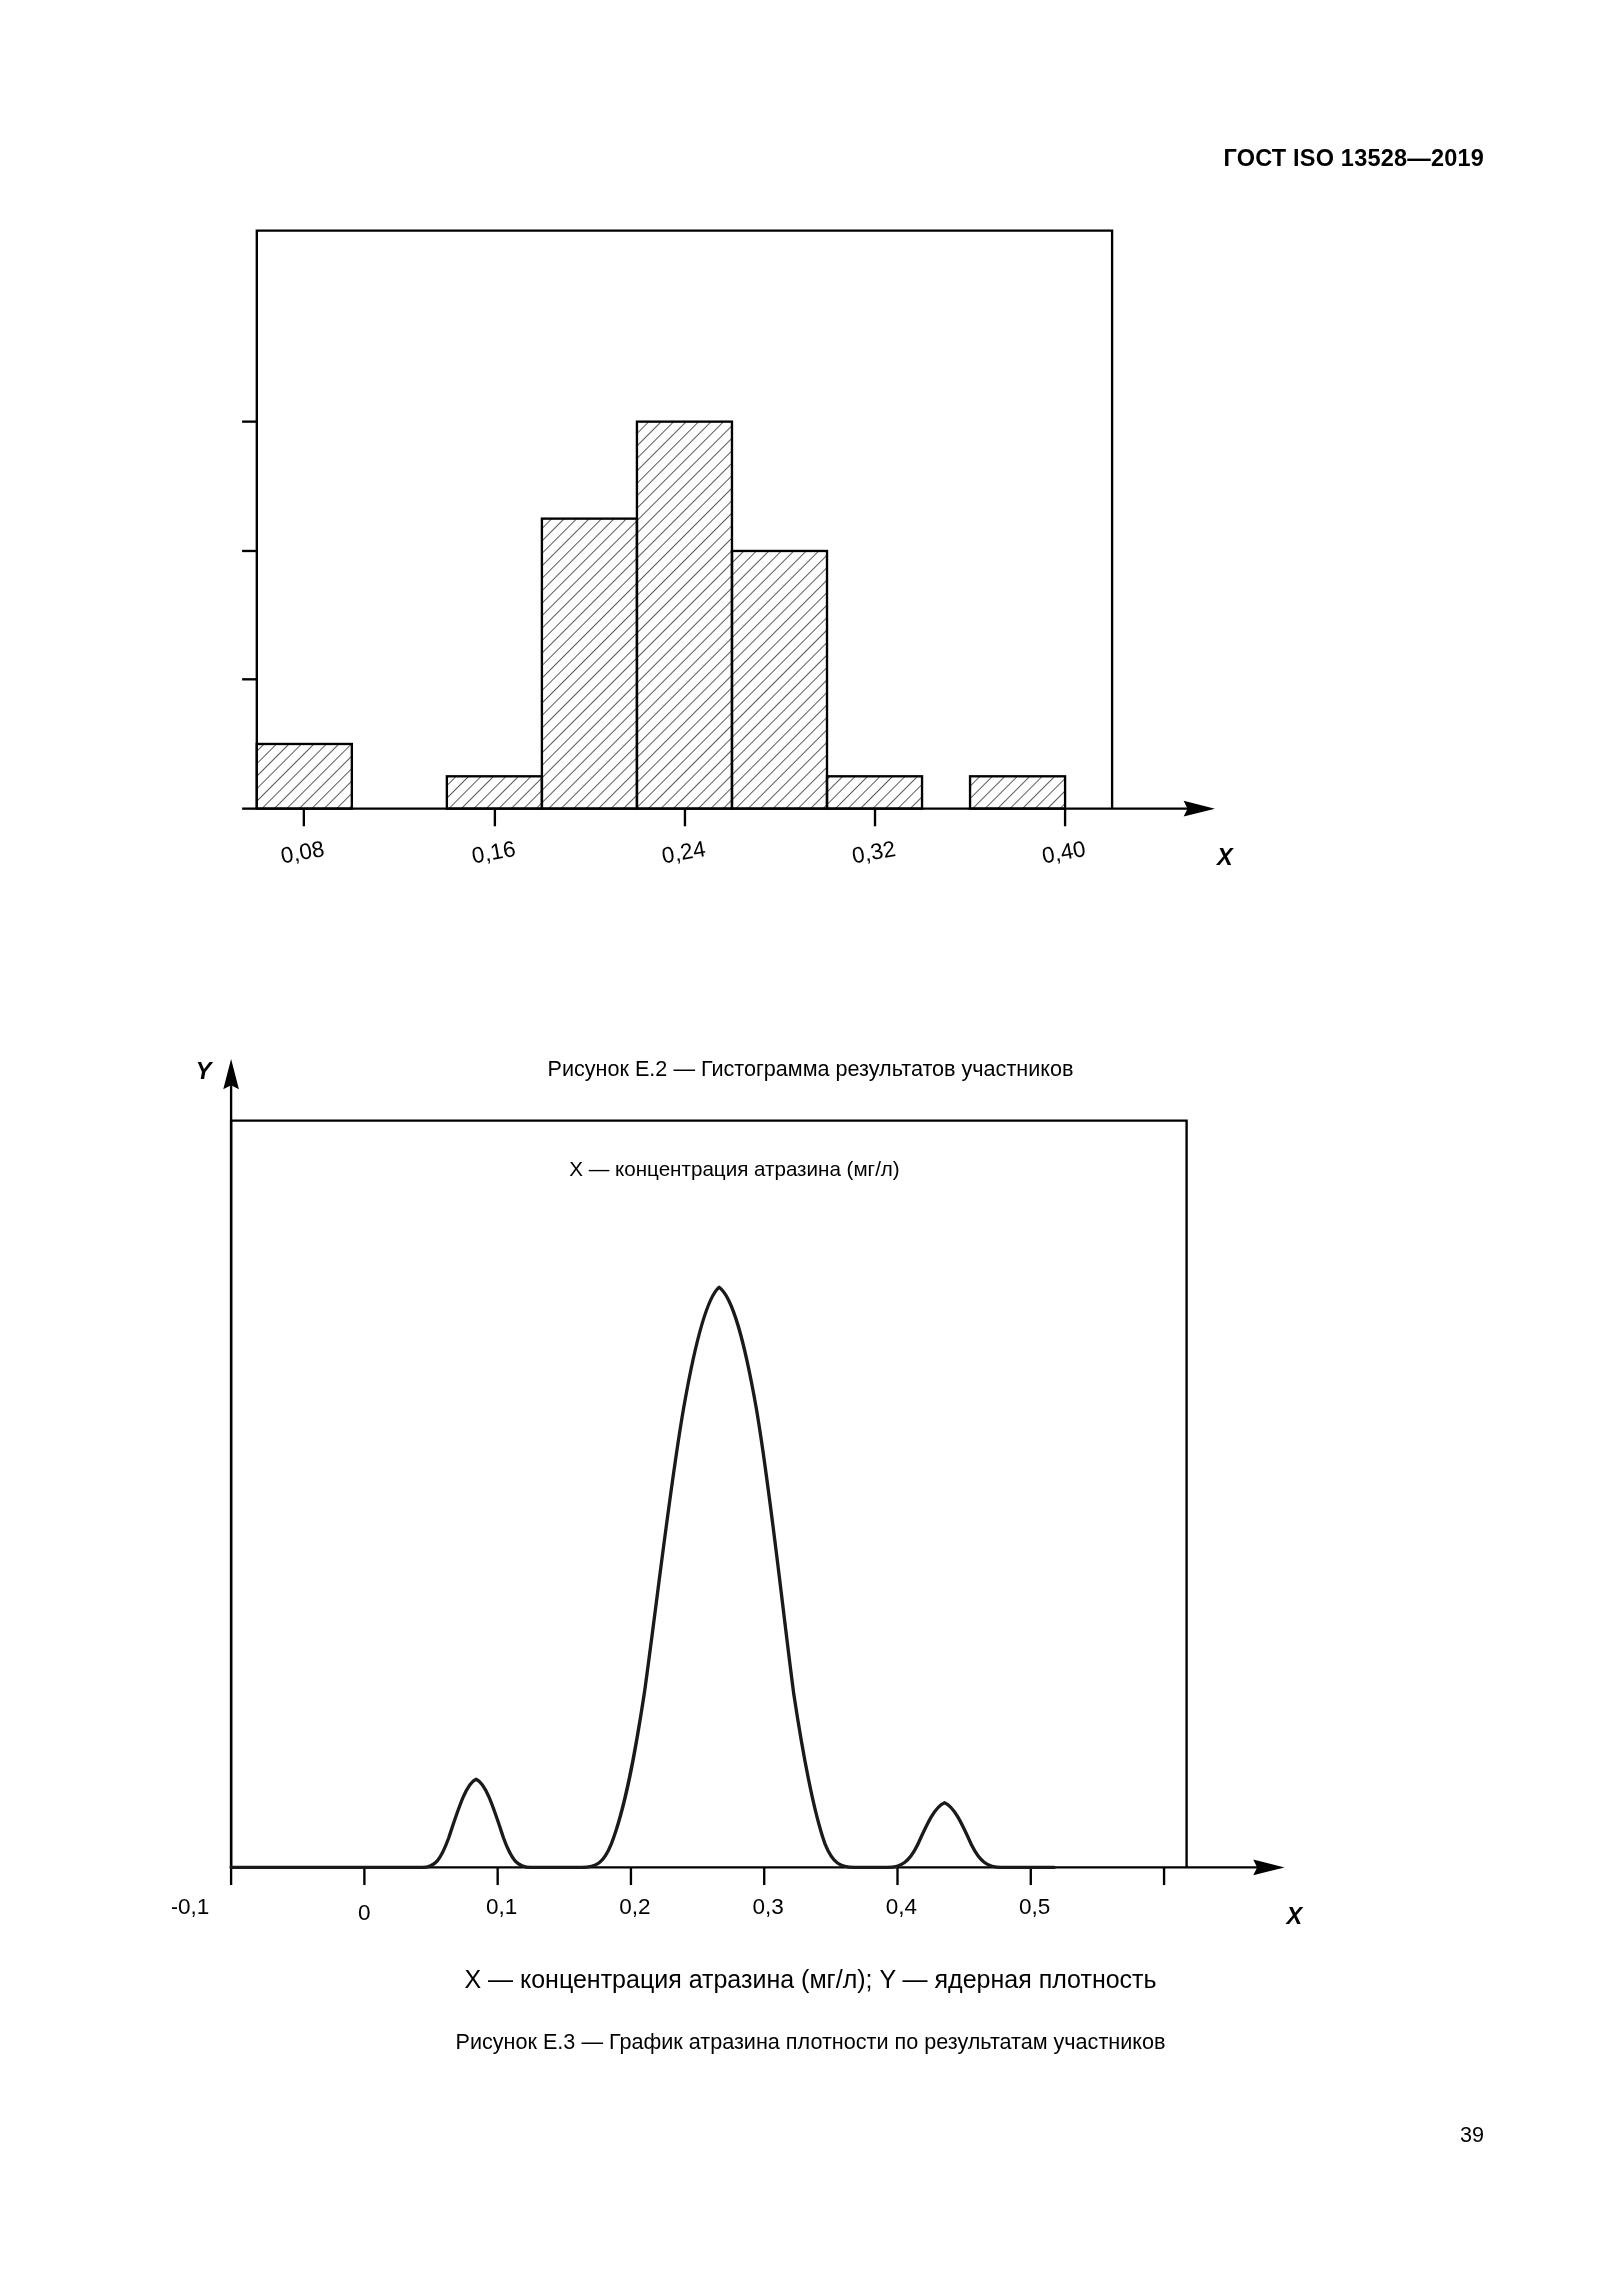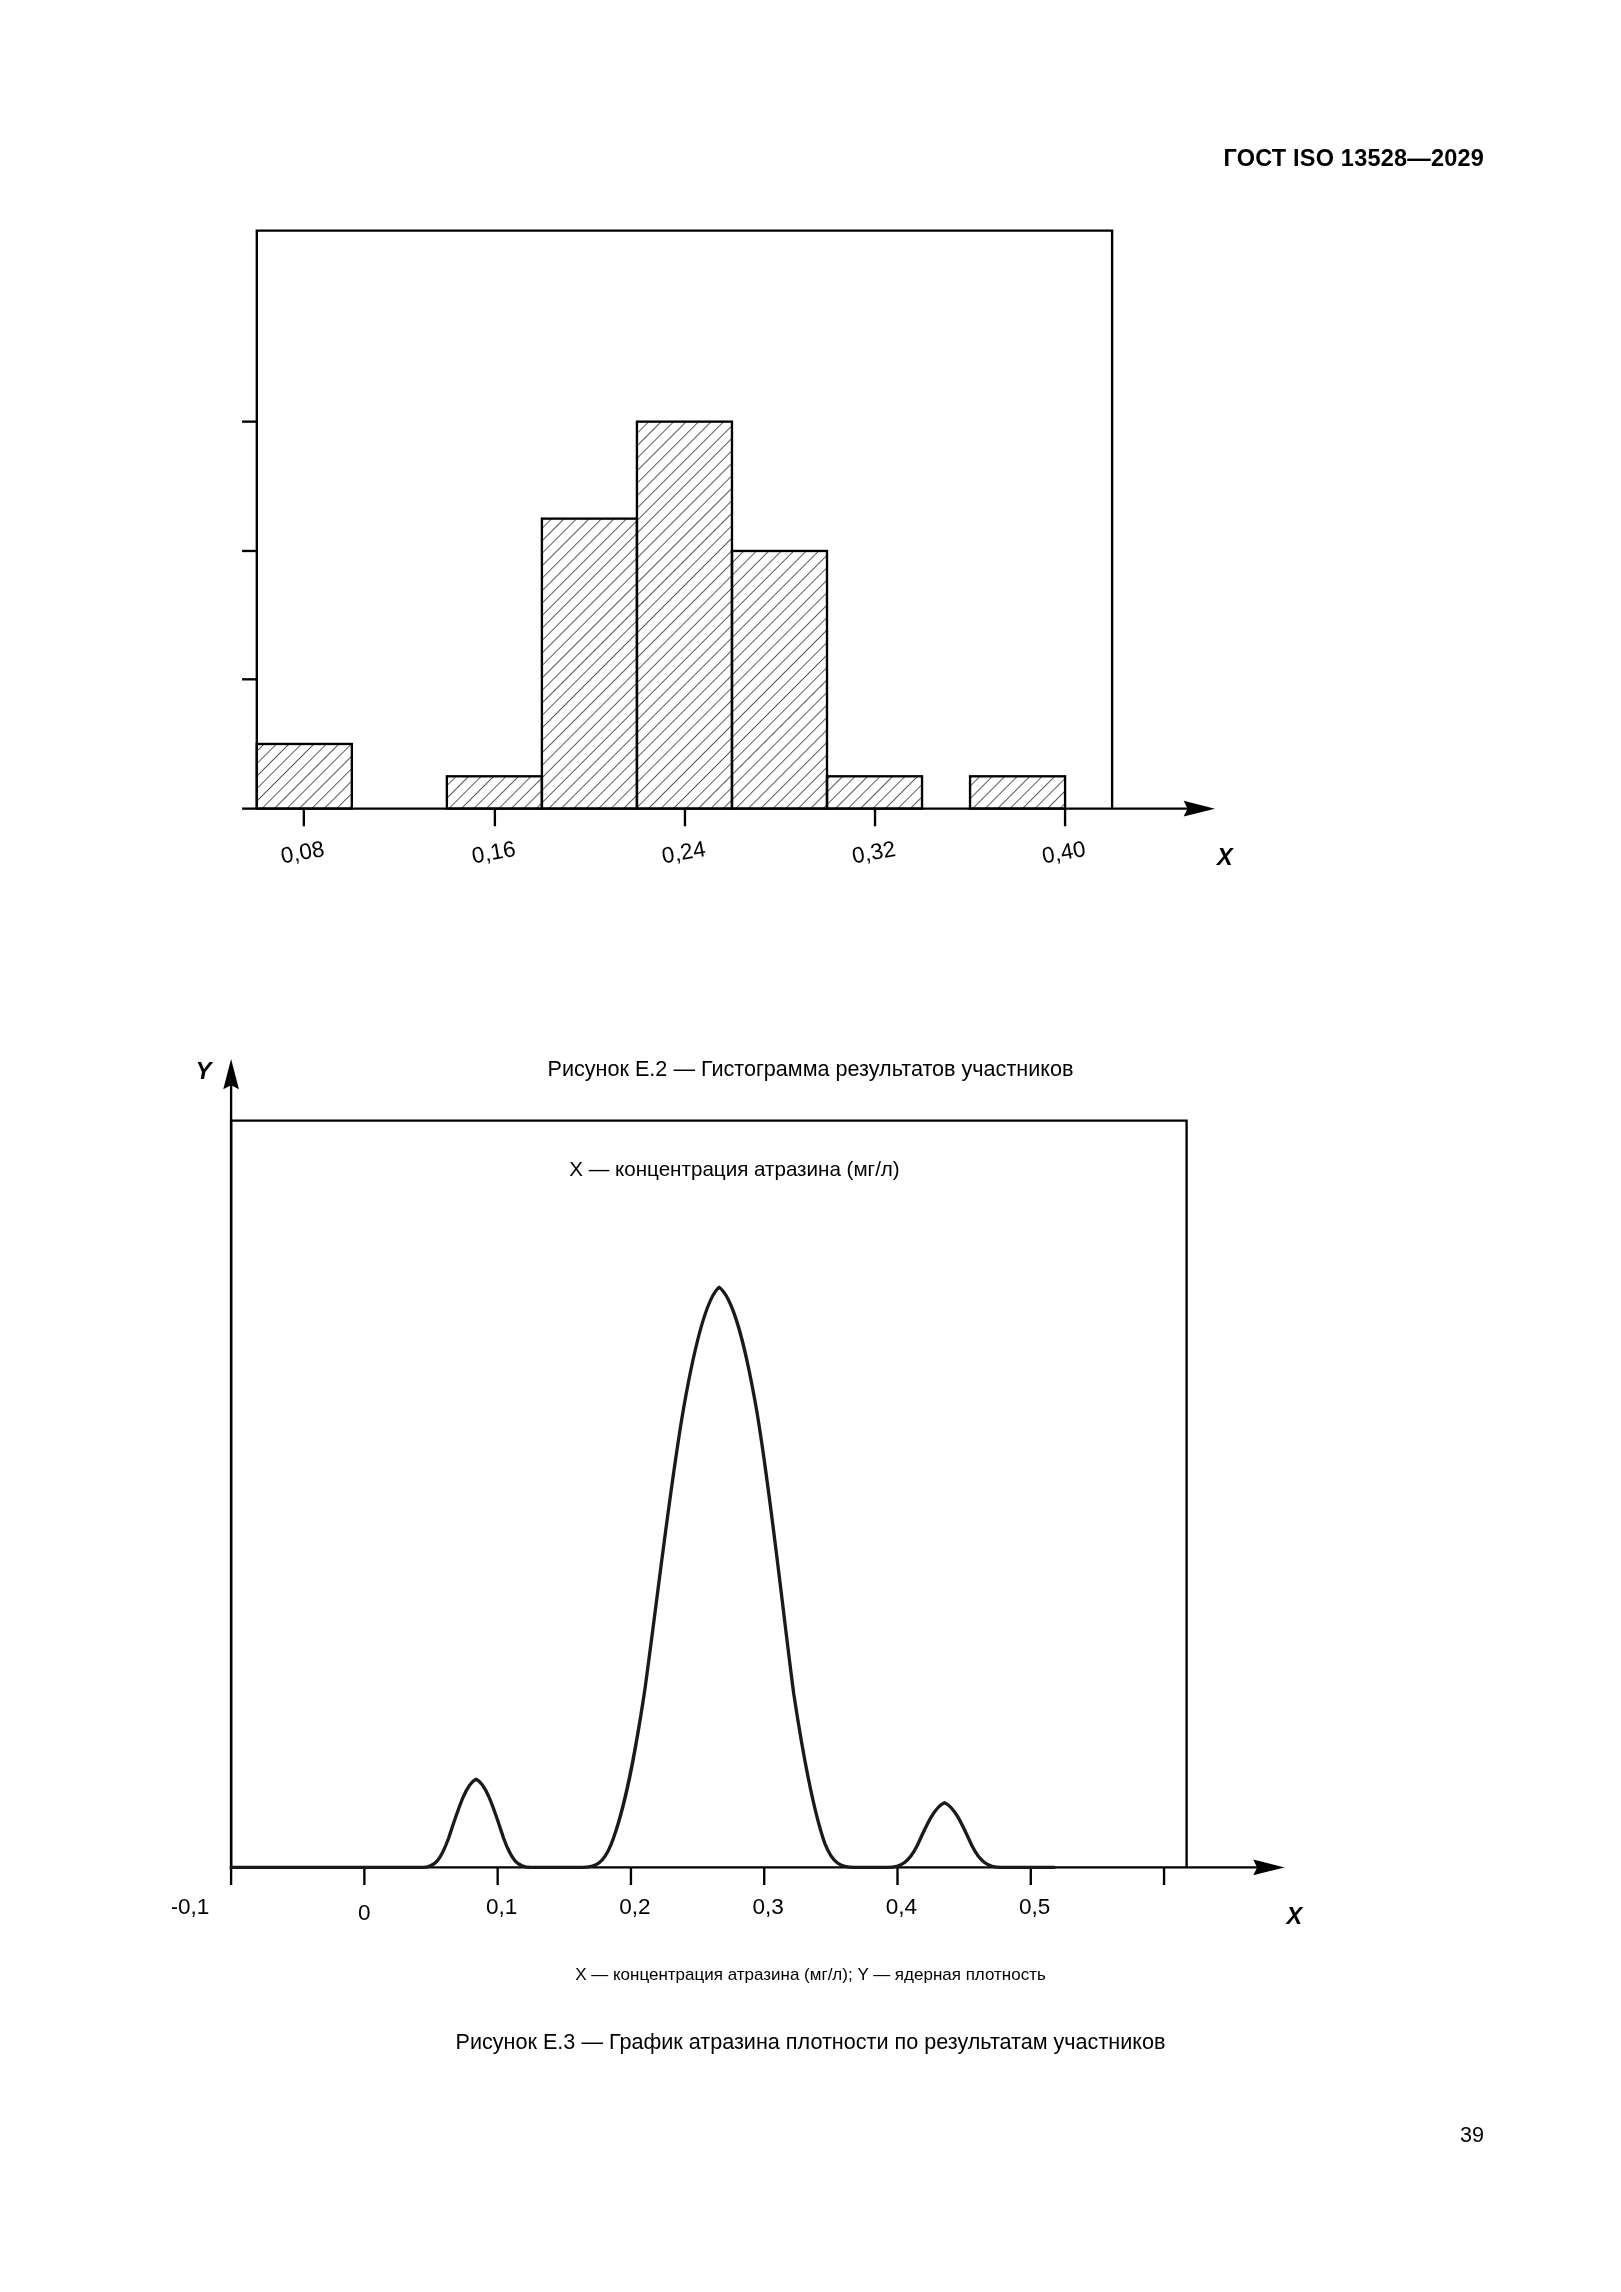--- a/index.html
+++ b/index.html
@@ -44,21 +44,21 @@
     font-size: 20.6px;
   }
 
   .fig-caption {
     position: absolute;
     width: 1621px;
     text-align: center;
     font-size: 21.6px;
   }
   #cap-e2 { top: 1056px; left: 0; }
-  #cap-e3-axis { top: 1965px; left: 0; font-size: 17px;}
+  #cap-e3-axis { top: 1965px; left: 0; font-size: 25px;}
   #cap-e3 { top: 2029px; left: 0; }
 
   
   #fig-kde {
     position: absolute;
     left: 172px;
     top: 1054px;
     width: 1304px;
     height: 882px;
   }
@@ -72,21 +72,21 @@
 
   svg text {
     font-family: "Liberation Sans", sans-serif;
   }
   .tick-label { font-size: 23px; }
   .axis-letter { font-size: 24px; font-weight: bold; font-style: italic; }
 </style>
 </head>
 <body>
 
-<div class="doc-header">ГОСТ ISO 13528—2029</div>
+<div class="doc-header">ГОСТ ISO 13528—2019</div>
 
 <div id="fig-hist">
   <svg width="1088" height="725" viewBox="0 0 1110 740">
     <defs>
       <pattern id="hatch" width="9" height="9" patternTransform="rotate(45)" patternUnits="userSpaceOnUse">
         <line x1="0" y1="0" x2="0" y2="9" stroke="#000000" stroke-width="1.3"></line>
       </pattern>
     </defs>
 
     <g stroke="#000000" fill="none" stroke-width="2.4">

